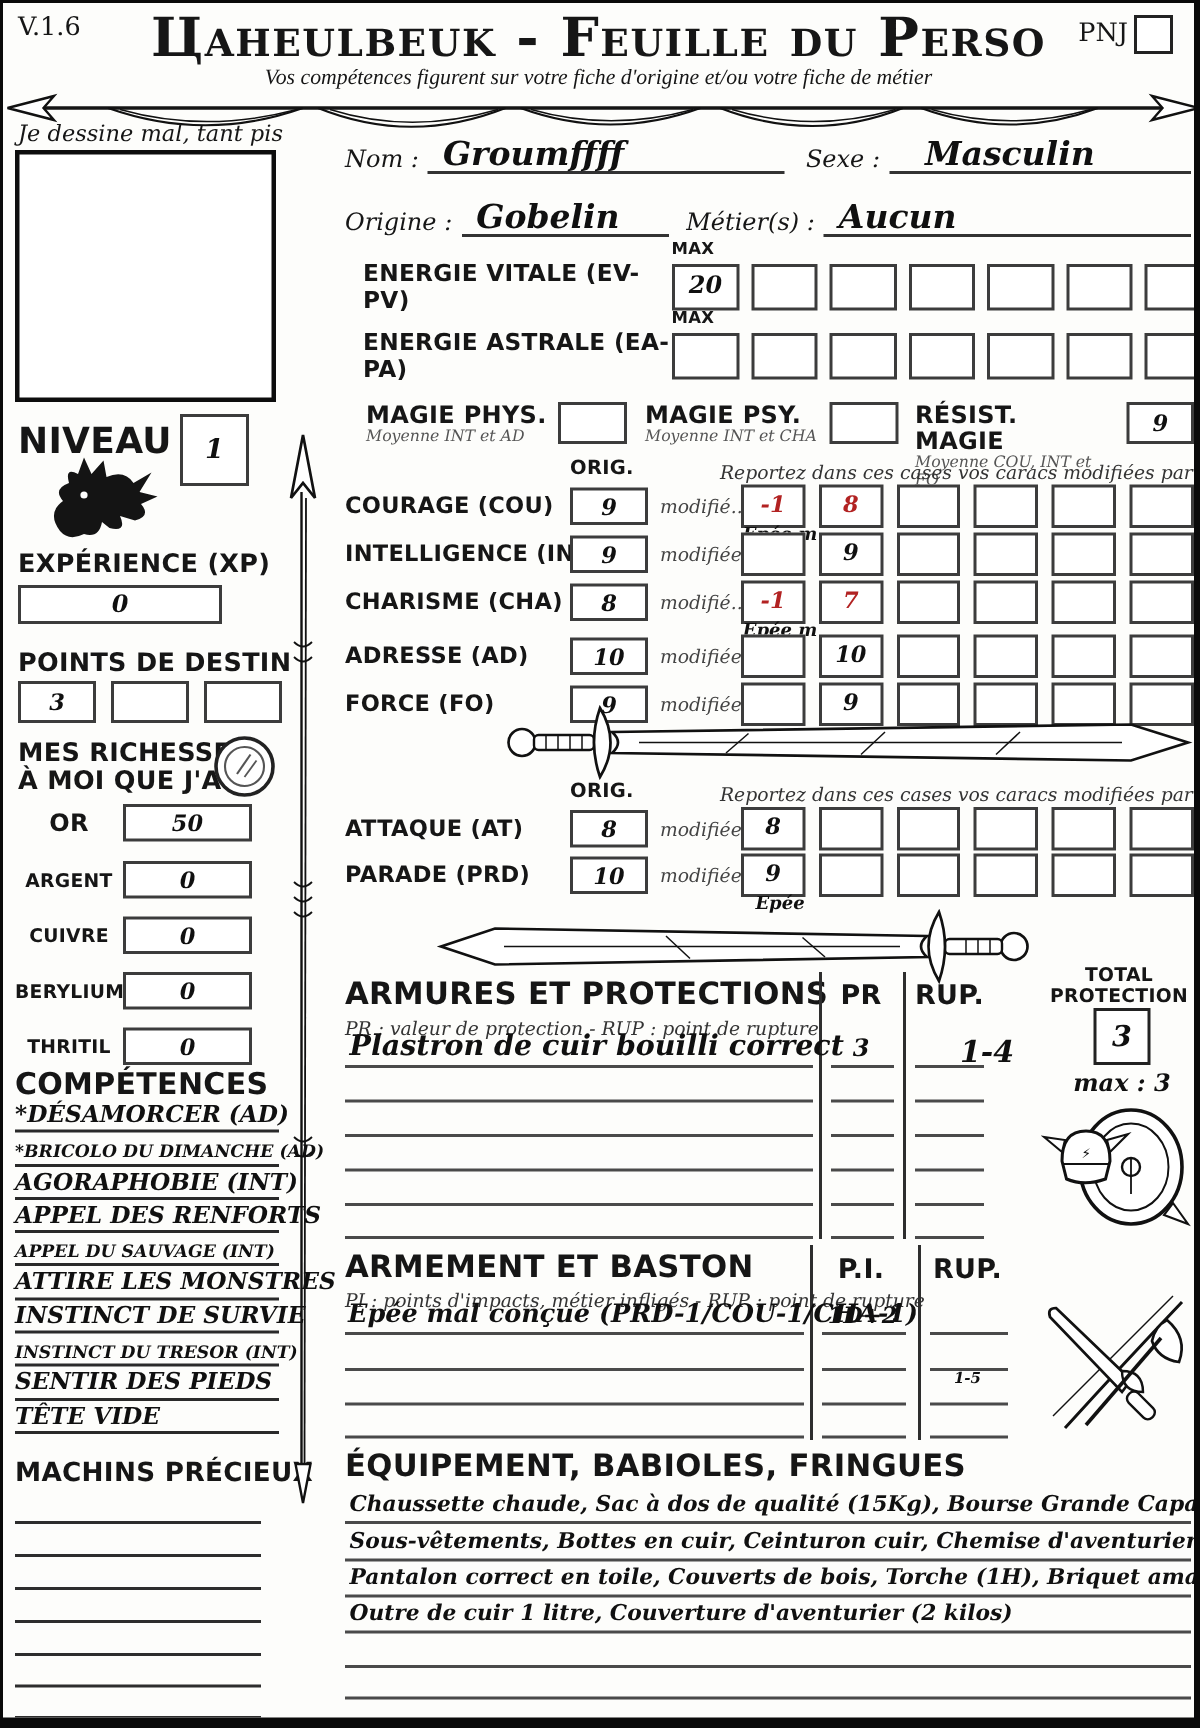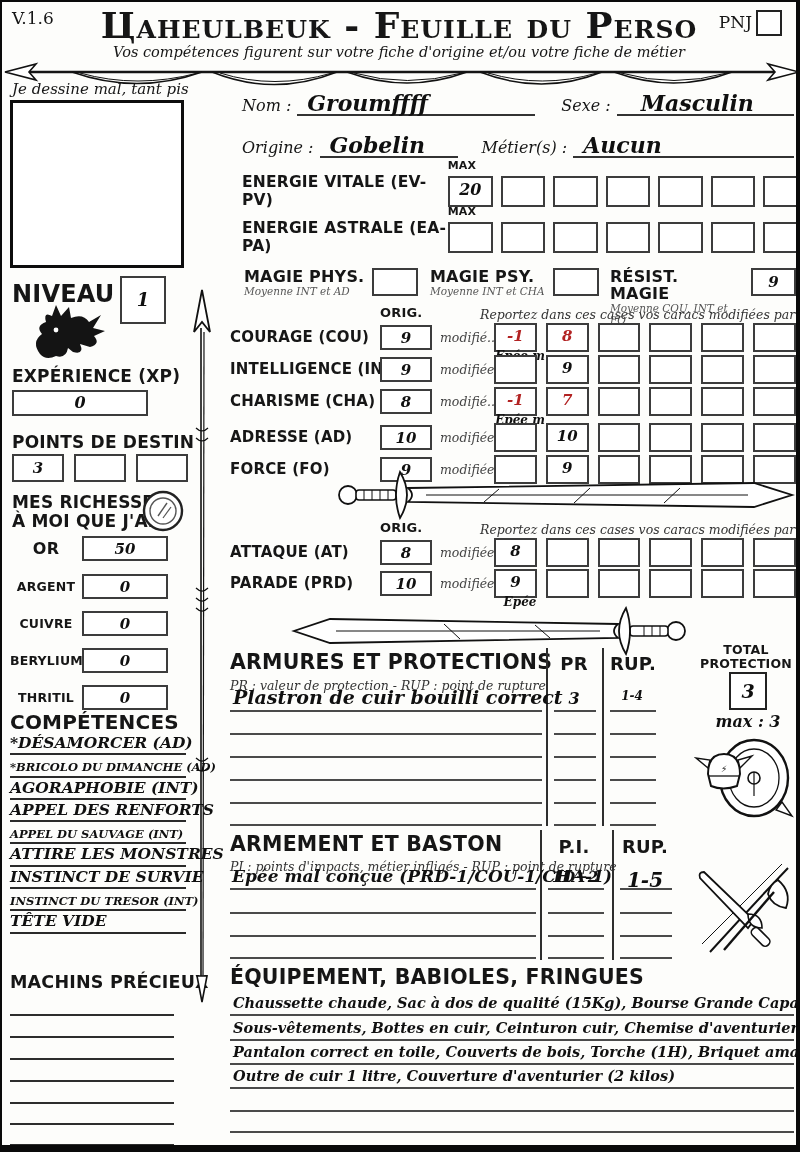--- a/index.html
+++ b/index.html
@@ -15,24 +15,24 @@
   .thinrule{position:absolute;border-bottom:2px solid #2d2d2d;}
   .vline{position:absolute;border-left:2px solid #2e2e2e;}
   .red{color:#b22222 !important;}
   .center{text-align:center;}
   
   .version{left:10px;top:6px;font-family:"DejaVu Serif",serif;font-size:17px;}
   .title{left:0;right:0;top:2px;text-align:center;font-family:"DejaVu Serif",serif;font-weight:bold;
          font-size:36px;font-variant:small-caps;letter-spacing:1px;}
   .pnj-label{right:44px;top:10px;font-family:"DejaVu Serif",serif;font-size:17px;}
   .pnj-box{right:14px;top:8px;width:22px;height:22px;border:2px solid #222;background:#fff;}
-  .subtitle{left:0;right:0;top:42px;text-align:center;font-size:14.5px;}
+  .subtitle{left:0;right:0;top:42px;text-align:center;font-size:14.5px;font-family:Liberation Serif, serif;}
   
   .idrow{position:absolute;left:228px;width:564px;display:flex;align-items:flex-end;}
-  .idlabel{font-size:16px;white-space:nowrap;padding:0 6px 1px 0;margin-left:12px;}
+  .idlabel{font-size:16px;white-space:nowrap;padding:0 6px 1px 0;}
   .fill{border-bottom:2px solid #333;position:relative;height:26px;}
   .fill .hw{position:absolute;left:10px;bottom:-2px;font-size:22px;white-space:nowrap;}
   
   .erow{position:absolute;left:240px;width:566px;display:flex;align-items:center;}
   .elabel{width:206px;font-size:15.5px;}
   .eboxes{flex:1;display:flex;gap:8px;}
   .ebox{flex:1;height:27px;border:2px solid #3c3c3c;background:#fff;text-align:center;line-height:24px;font-size:16px;}
   .maxlab{position:absolute;width:48px;text-align:center;font-size:11px;}
   
   .mg{position:absolute;display:flex;gap:8px;align-items:flex-start;}
@@ -147,20 +147,21 @@
   <div class="abs head" style="left:8px;top:708px;font-size:20px">COMPÉTENCES</div>
   <div class="skills">
     <div class="skill hw">*DÉSAMORCER (AD)</div>
     <div class="skill hw">*BRICOLO DU DIMANCHE (AD)</div>
     <div class="skill hw">AGORAPHOBIE (INT)</div>
     <div class="skill hw">APPEL DES RENFORTS</div>
     <div class="skill hw">APPEL DU SAUVAGE (INT)</div>
     <div class="skill hw">ATTIRE LES MONSTRES</div>
     <div class="skill hw">INSTINCT DE SURVIE</div>
     <div class="skill hw">INSTINCT DU TRESOR (INT)</div>
+    <div class="skill hw">SENTIR DES PIEDS</div>
     <div class="skill hw">TÊTE VIDE</div>
   </div>
 
   <div class="abs head" style="left:8px;top:970px;font-size:17.5px">MACHINS PRÉCIEUX</div>
   <div class="thinrule" style="left:8px;top:1012px;width:164px"></div>
   <div class="thinrule" style="left:8px;top:1034px;width:164px"></div>
   <div class="thinrule" style="left:8px;top:1056px;width:164px"></div>
   <div class="thinrule" style="left:8px;top:1078px;width:164px"></div>
   <div class="thinrule" style="left:8px;top:1100px;width:164px"></div>
   <div class="thinrule" style="left:8px;top:1121px;width:164px"></div>
@@ -384,21 +385,21 @@
 
   <div class="abs head sec-title" style="left:228px;top:648px">ARMURES ET PROTECTIONS</div>
   <div class="abs scr sec-sub" style="left:228px;top:676px">PR : valeur de protection - RUP : point de rupture</div>
   <div class="abs head colhead" style="left:548px;top:651px;width:48px">PR</div>
   <div class="abs head colhead" style="left:604px;top:651px;width:54px">RUP.</div>
   <div class="vline" style="left:544px;top:646px;height:178px"></div>
   <div class="vline" style="left:600px;top:646px;height:178px"></div>
 
   <div class="abs hw" style="left:231px;top:684px;font-size:19px;white-space:nowrap">Plastron de cuir bouilli correct</div>
   <div class="abs hw center" style="left:550px;top:687px;width:44px;font-size:16px">3</div>
-  <div class="abs hw center" style="left:606px;top:687px;width:48px;font-size:12px">1-4</div>
+  <div class="abs hw center" style="left:632px;top:687px;width:48px;font-size:20px">1-4</div>
 
   <div class="rule" style="left:228px;top:708px;width:312px"></div>
   <div class="rule" style="left:552px;top:708px;width:42px"></div>
   <div class="rule" style="left:608px;top:708px;width:46px"></div>
   <div class="rule" style="left:228px;top:731px;width:312px"></div>
   <div class="rule" style="left:552px;top:731px;width:42px"></div>
   <div class="rule" style="left:608px;top:731px;width:46px"></div>
   <div class="rule" style="left:228px;top:754px;width:312px"></div>
   <div class="rule" style="left:552px;top:754px;width:42px"></div>
   <div class="rule" style="left:608px;top:754px;width:46px"></div>
@@ -433,21 +434,21 @@
 
   <div class="abs head sec-title" style="left:228px;top:830px">ARMEMENT ET BASTON</div>
   <div class="abs scr sec-sub" style="left:228px;top:857px">PI : points d'impacts, métier infligés - RUP : point de rupture</div>
   <div class="abs head colhead" style="left:542px;top:834px;width:60px">P.I.</div>
   <div class="abs head colhead" style="left:614px;top:834px;width:58px">RUP.</div>
   <div class="vline" style="left:538px;top:828px;height:130px"></div>
   <div class="vline" style="left:610px;top:828px;height:130px"></div>
 
   <div class="abs hw" style="left:230px;top:864px;font-size:17px;white-space:nowrap">Epée mal conçue (PRD-1/COU-1/CHA-1)</div>
   <div class="abs hw center" style="left:544px;top:866px;width:58px;font-size:15px">1D+2</div>
-  <div class="abs hw center" style="left:616px;top:866px;width:54px;font-size:20px">1-5</div>
+  <div class="abs hw center" style="left:616px;top:912px;width:54px;font-size:10px">1-5</div>
 
   <div class="rule" style="left:228px;top:886px;width:306px"></div>
   <div class="rule" style="left:546px;top:886px;width:56px"></div>
   <div class="rule" style="left:618px;top:886px;width:52px"></div>
   <div class="rule" style="left:228px;top:910px;width:306px"></div>
   <div class="rule" style="left:546px;top:910px;width:56px"></div>
   <div class="rule" style="left:618px;top:910px;width:52px"></div>
   <div class="rule" style="left:228px;top:933px;width:306px"></div>
   <div class="rule" style="left:546px;top:933px;width:56px"></div>
   <div class="rule" style="left:618px;top:933px;width:52px"></div>

